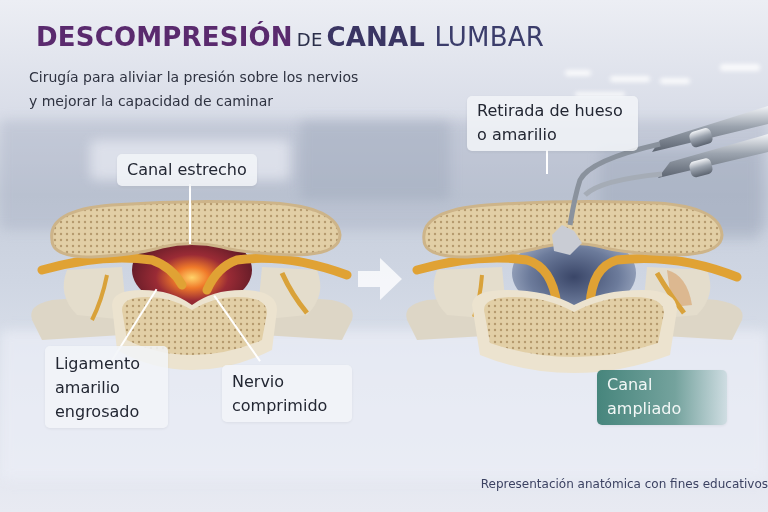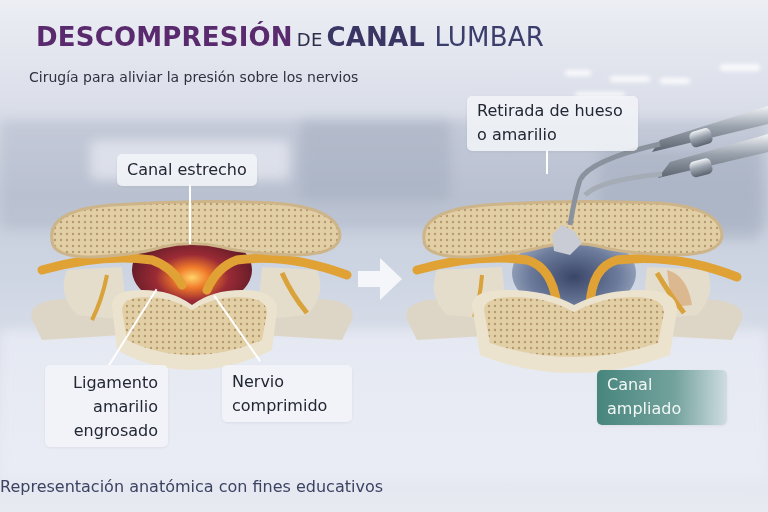--- a/index.html
+++ b/index.html
@@ -42,22 +42,22 @@
 
   .callout-line { position: absolute; background: #ffffff; transform-origin: 0 0; height: 2px; }
 
   .arrow-next {
     position: absolute; left: 356px; top: 254px; width: 50px; height: 50px;
   }
 
   .vertebra { position: absolute; }
 
   .footer {
-    position: absolute; left: 0; width: 768px; top: 477px; text-align: left;
-    font-size: 16px; color: #3c4262;
+    position: absolute; left: 0; width: 768px; top: 477px; text-align: right;
+    font-size: 12px; color: #3c4262;
   }
 </style>
 </head>
 <body>
 
 <div class="bg-layer">
   <div class="bg-blob" style="left:0;top:120px;width:768px;height:110px;background:rgba(160,170,190,.35);"></div>
   <div class="bg-blob" style="left:90px;top:140px;width:200px;height:40px;background:rgba(240,242,248,.6);"></div>
   <div class="bg-blob" style="left:300px;top:120px;width:150px;height:80px;background:rgba(150,160,180,.35);"></div>
   <div class="bg-blob" style="left:600px;top:150px;width:160px;height:90px;background:rgba(150,160,180,.35);"></div>
@@ -68,20 +68,21 @@
   <div class="bg-light" style="left:575px;top:92px;width:50px;height:5px;"></div>
   <div class="bg-blob" style="left:0;top:330px;width:768px;height:150px;background:rgba(235,238,246,.7);"></div>
 </div>
 
 <div class="title">
   <span class="t1">DESCOMPRESIÓN</span><span class="t2">DE</span><span class="t3">CANAL</span>
   <span class="t4">LUMBAR</span>
 </div>
 <div class="subtitle">
   <div>Cirugía para aliviar la presión sobre los nervios</div>
+  <div>y mejorar la capacidad de caminar</div>
 </div>
 
 <svg class="vertebra" style="left:22px;top:195px;" width="340" height="180" viewBox="0 0 340 180">
   <defs>
     <radialGradient id="inflame" cx="50%" cy="60%" r="55%">
       <stop offset="0%" stop-color="#ffd36a"></stop>
       <stop offset="25%" stop-color="#f07a2a"></stop>
       <stop offset="55%" stop-color="#9a2b35"></stop>
       <stop offset="100%" stop-color="#5e1a26"></stop>
     </radialGradient>
@@ -167,21 +168,21 @@
 </svg>
 
 <div class="callout-line" style="left:189px;top:184px;width:2px;height:60px;"></div>
 <div class="callout-line" style="left:108px;top:365px;width:90px;transform:rotate(-58deg);"></div>
 <div class="callout-line" style="left:215px;top:295px;width:80px;transform:rotate(55deg);"></div>
 <div class="callout-line" style="left:546px;top:150px;width:2px;height:24px;"></div>
 
 <div class="label" style="left:117px;top:154px;text-align:center;">
   <span>Canal estrecho</span>
 </div>
-<div class="label" style="left:45px;top:365px;width:123px;height:82px;line-height:24px;padding-top:6px;text-align:right;">
+<div class="label" style="left:45px;top:346px;width:123px;height:82px;line-height:24px;padding-top:6px;">
   <div>Ligamento</div>
   <div>amarilio</div>
   <div>engrosado</div>
 </div>
 <div class="label" style="left:222px;top:365px;width:130px;height:57px;padding-top:5px;">
   <div>Nervio</div>
   <div>comprimido</div>
 </div>
 
 <div class="label" style="left:467px;top:96px;width:171px;height:55px;padding-top:3px;">

